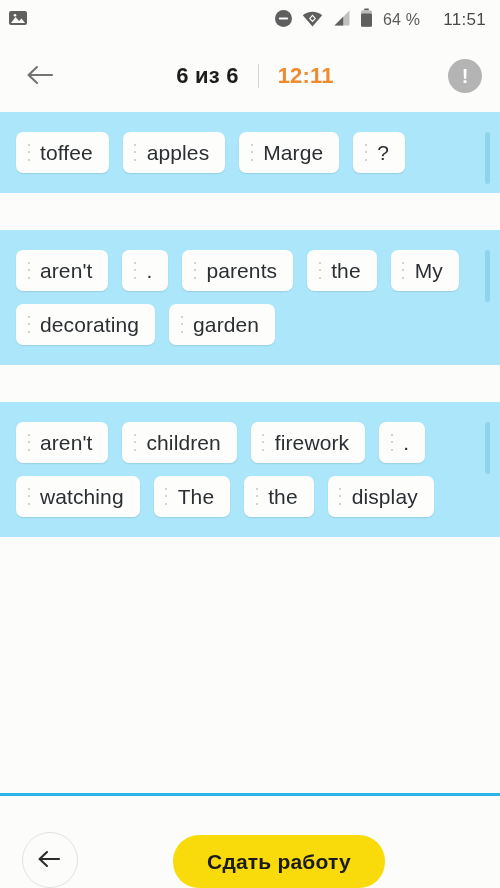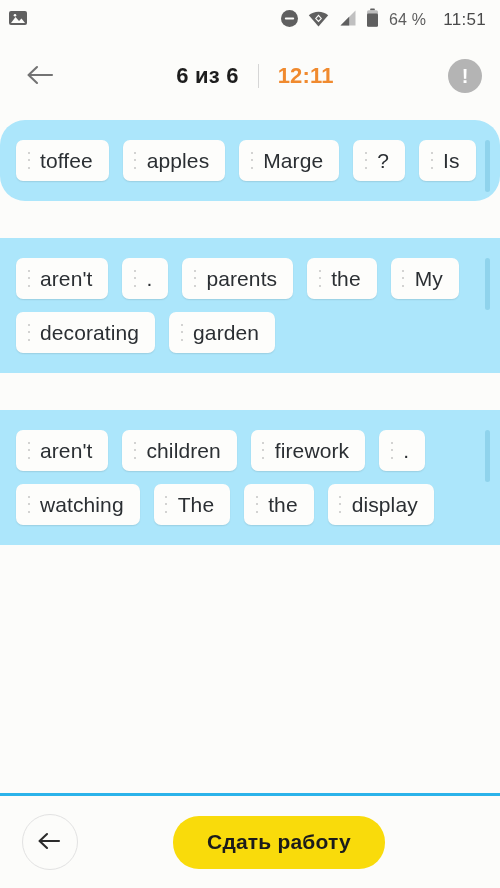--- a/index.html
+++ b/index.html
@@ -45,21 +45,21 @@
   .sb-battery-text {
     font-size: 16px;
     color: #5d5d5d;
     letter-spacing: 0.2px;
     margin-left: 1px;
   }
   .sb-clock {
     font-size: 17px;
     color: #4a4a4a;
     letter-spacing: 0.3px;
-    margin-left: 8px;
+    margin-left: 14px;
   }
 
   
   .header {
     height: 72px;
     flex: 0 0 72px;
     display: flex;
     align-items: center;
     padding: 0 18px;
     background: #FCFCFA;
@@ -131,21 +131,21 @@
   .task-card {
     position: relative;
     background: #ACE6FB;
     margin: 0 0 37px 0;
     padding: 20px 16px 20px 16px;
     display: flex;
     flex-wrap: wrap;
     align-content: flex-start;
     gap: 13px 14px;
   }
-  .task-card.first { margin-top: 8px; border-radius: 25px; }
+  .task-card.first { margin-top: 0; }
 
   .chip {
     display: inline-flex;
     align-items: center;
     background: #FDFDFB;
     border-radius: 7px;
     padding: 8px 16px 9px 8px;
     box-shadow: 0 1px 1.5px rgba(0,0,0,0.10);
     cursor: grab;
     user-select: none;
@@ -186,21 +186,21 @@
     background: #8FD3EC;
   }
 
   
   .footer {
     flex: 0 0 95px;
     height: 95px;
     background: #FCFCFA;
     border-top: 3px solid #2BB3EA;
     display: flex;
-    align-items: center;
+    align-items: flex-end;
     padding: 0 22px;
     gap: 32px;
     position: relative;
     z-index: 5;
   }
   .foot-back {
     width: 56px;
     height: 56px;
     flex: 0 0 56px;
     border-radius: 50%;
@@ -336,28 +336,20 @@
         <span class="chip-label">Marge</span>
       </div>
       <div class="chip">
         <span class="chip-handle">
             <i></i>
             <i></i>
             <i></i>
           </span>
         <span class="chip-label">?</span>
       </div>
-      <div class="chip">
-        <span class="chip-handle">
-            <i></i>
-            <i></i>
-            <i></i>
-          </span>
-        <span class="chip-label">Is</span>
-      </div>
       <div class="card-scrollbar"></div>
     </div>
 
     <div class="task-card">
       <div class="chip">
         <span class="chip-handle">
             <i></i>
             <i></i>
             <i></i>
           </span>

